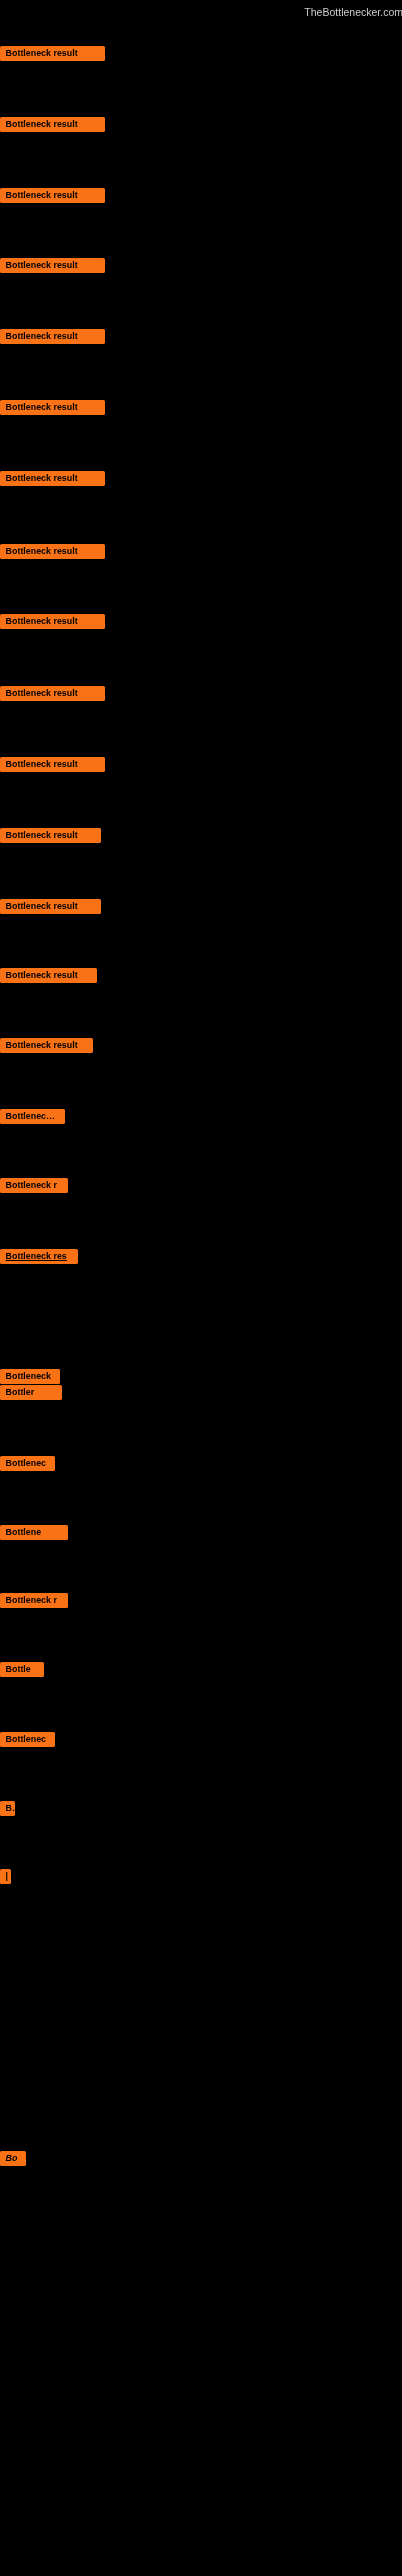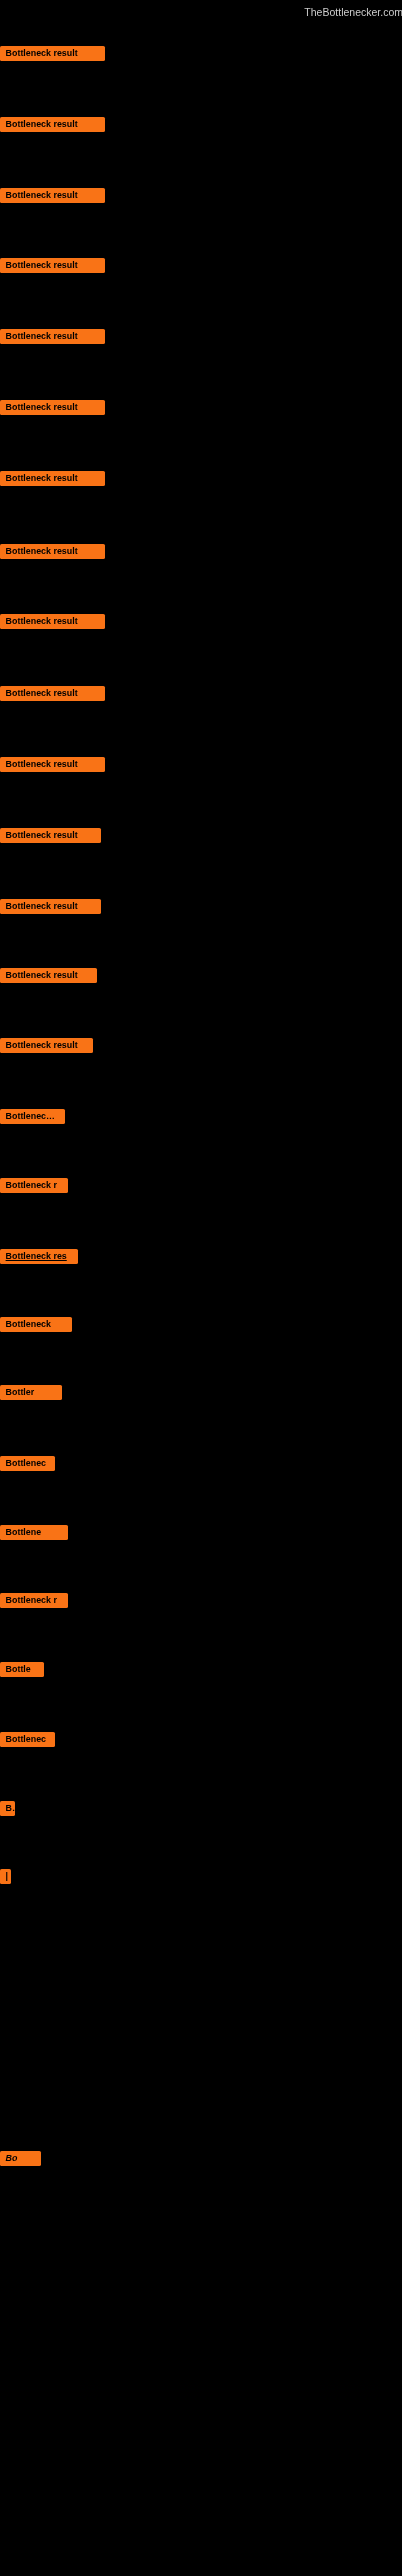--- a/index.html
+++ b/index.html
@@ -53,23 +53,23 @@
 <div class="bottleneck-badge" style="top: 614px; left: 0px; width: 105px;">Bottleneck result</div>
 <div class="bottleneck-badge" style="top: 686px; left: 0px; width: 105px;">Bottleneck result</div>
 <div class="bottleneck-badge" style="top: 757px; left: 0px; width: 105px;">Bottleneck result</div>
 <div class="bottleneck-badge" style="top: 828px; left: 0px; width: 101px;">Bottleneck result</div>
 <div class="bottleneck-badge" style="top: 899px; left: 0px; width: 101px;">Bottleneck result</div>
 <div class="bottleneck-badge" style="top: 968px; left: 0px; width: 97px;">Bottleneck result</div>
 <div class="bottleneck-badge" style="top: 1038px; left: 0px; width: 93px;">Bottleneck result</div>
 <div class="bottleneck-badge" style="top: 1109px; left: 0px; width: 65px;">Bottleneck resu</div>
 <div class="bottleneck-badge" style="top: 1178px; left: 0px; width: 68px;">Bottleneck r</div>
 <div class="bottleneck-badge" style="top: 1249px; left: 0px; width: 78px; text-decoration: underline;">Bottleneck res</div>
-<div class="bottleneck-badge" style="top: 1317px; left: 0px; width: 72px;">Bottleneck</div>
+<div class="bottleneck-badge" style="top: 1369px; left: 0px; width: 60px;">Bottleneck</div>
 <div class="bottleneck-badge" style="top: 1385px; left: 0px; width: 62px;">Bottler</div>
 <div class="bottleneck-badge" style="top: 1456px; left: 0px; width: 55px;">Bottlenec</div>
 <div class="bottleneck-badge" style="top: 1525px; left: 0px; width: 68px;">Bottlene</div>
 <div class="bottleneck-badge" style="top: 1593px; left: 0px; width: 68px;">Bottleneck r</div>
 <div class="bottleneck-badge" style="top: 1662px; left: 0px; width: 44px;">Bottle</div>
 <div class="bottleneck-badge" style="top: 1732px; left: 0px; width: 55px;">Bottlenec</div>
 <div class="bottleneck-badge" style="top: 1801px; left: 0px; width: 14.5px;">B</div>
 <div class="bottleneck-badge" style="top: 1869px; left: 0px; width: 8px;">|</div>
-<div class="bottleneck-badge" style="top: 2151px; left: 0px; width: 41px; font-style: italic;">Bo</div>
+<div class="bottleneck-badge" style="top: 2151px; left: 0px; width: 26px; font-style: italic;">Bo</div>
 
 
 </body></html>

